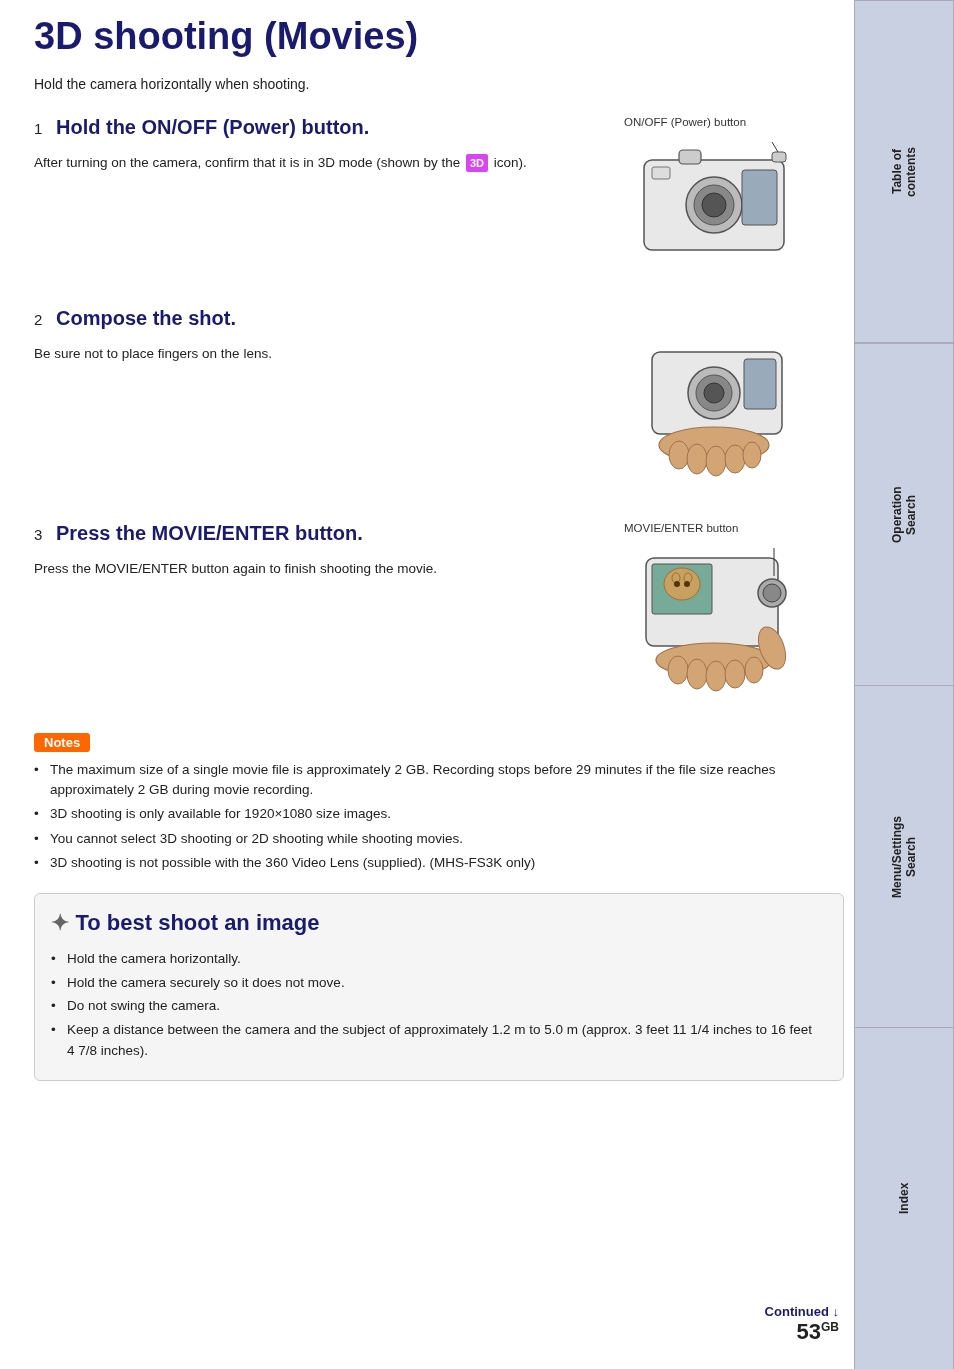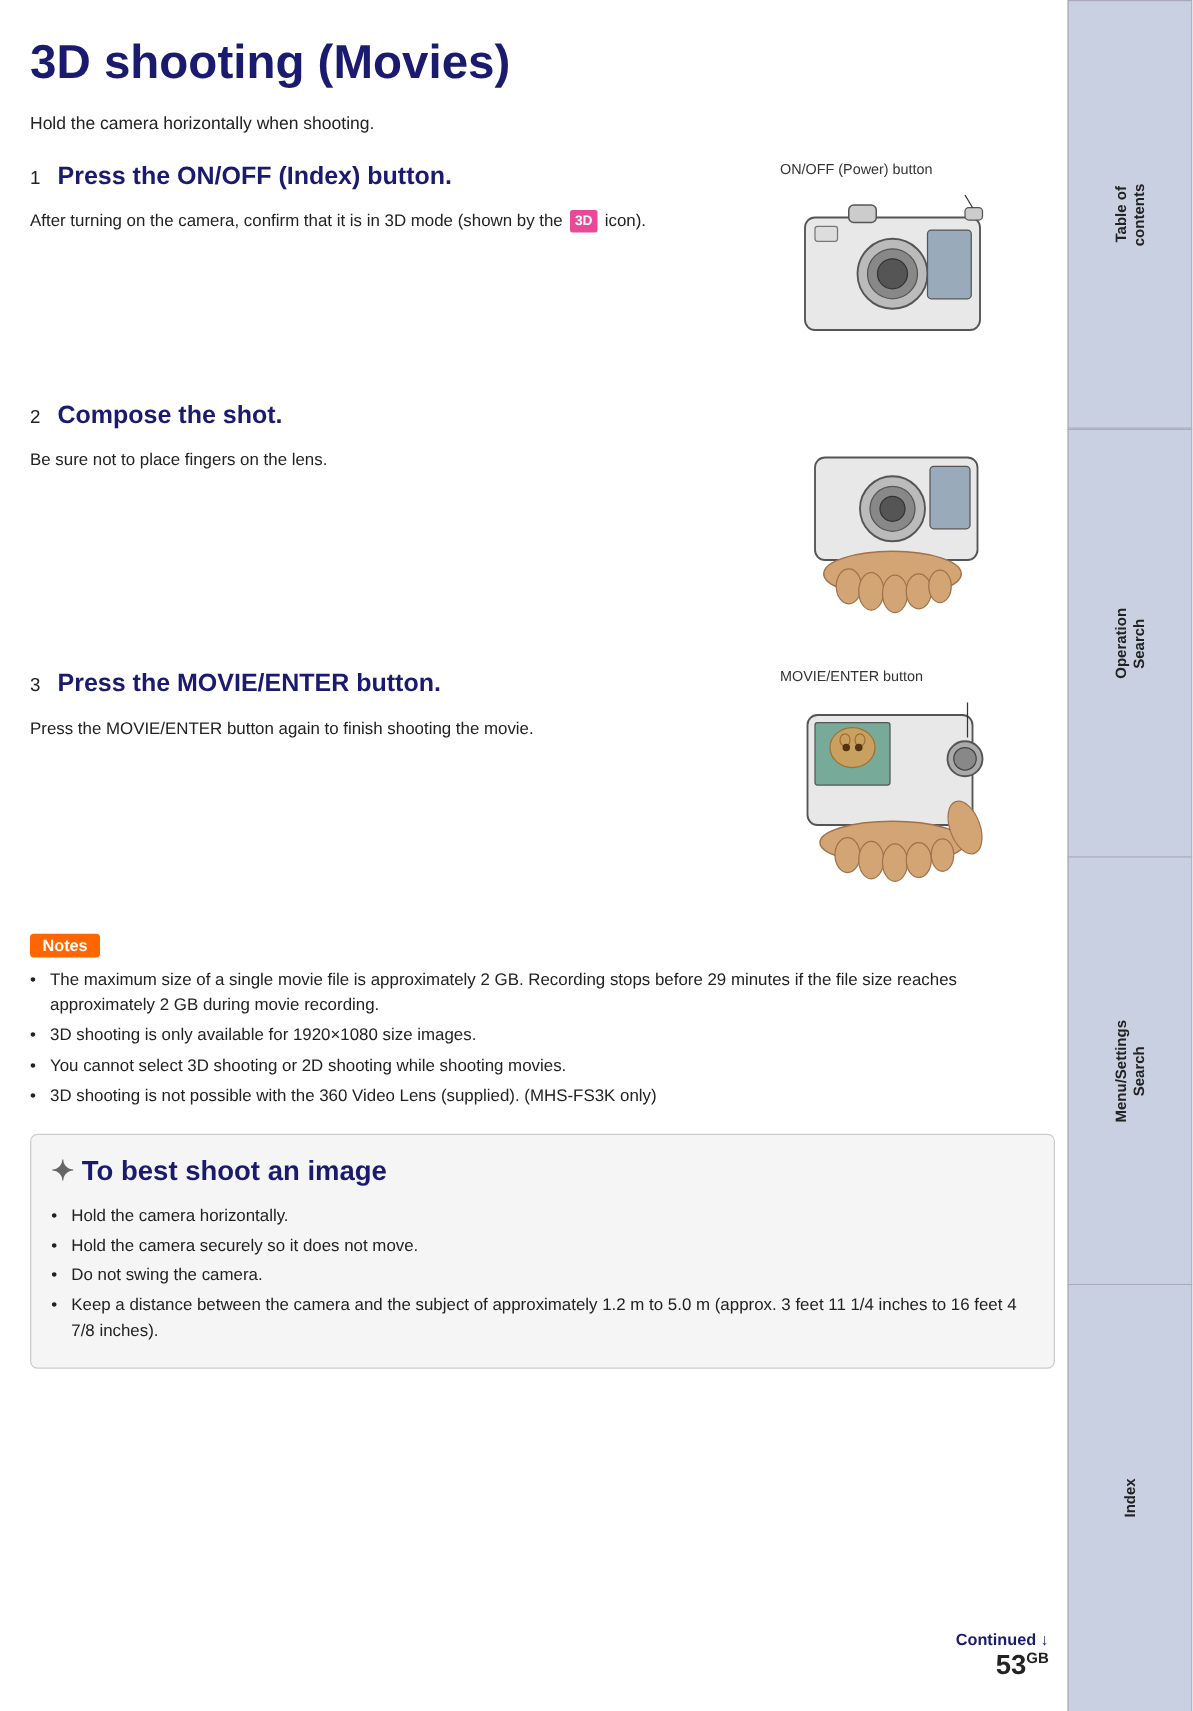--- a/index.html
+++ b/index.html
@@ -7,23 +7,23 @@
       width: 954px;
       min-height: 1369px;
       background: #fff;
       font-family: Arial, Helvetica, sans-serif;
       font-size: 14px;
       color: #222;
       position: relative;
     }
 
     .main-content {
-      margin-left: 24px;
+      margin-left: 34px;
       margin-right: 110px;
-      padding-top: 30px;
+      padding-top: 16px;
     }
 
     .page-title {
       font-size: 38px;
       font-weight: bold;
       color: #1a1a6e;
       margin-bottom: 18px;
       line-height: 1.1;
     }
 
@@ -67,21 +67,21 @@
 
     .step-body {
       font-size: 13.5px;
       margin-top: 6px;
       line-height: 1.5;
     }
 
     
     .badge-3d {
       display: inline-block;
-      background: #ec4899;
+      background: #d946ef;
       color: #fff;
       font-size: 11px;
       font-weight: bold;
       padding: 1px 4px;
       border-radius: 2px;
       vertical-align: middle;
       margin: 0 2px;
     }
 
     
@@ -253,21 +253,21 @@
     <h1 class="page-title">3D shooting (Movies)</h1>
 
     <p class="intro-text">Hold the camera horizontally when shooting.</p>
 
     <div class="steps-section">
 
       <div class="step-row">
         <div class="step-text">
           <div class="step-heading-row">
             <span class="step-num">1</span>
-            <span class="step-heading">Press the ON/OFF (Index) button.</span>
+            <span class="step-heading">Hold the ON/OFF (Power) button.</span>
           </div>
           <div class="step-body">
             After turning on the camera, confirm that it is in 3D mode (shown by the <span class="badge-3d">3D</span> icon).
           </div>
         </div>
         <div class="step1-image-area">
           <span class="camera-top-label">ON/OFF (Power) button</span>
 
           <svg width="190" height="135" viewBox="0 0 190 135">
 

